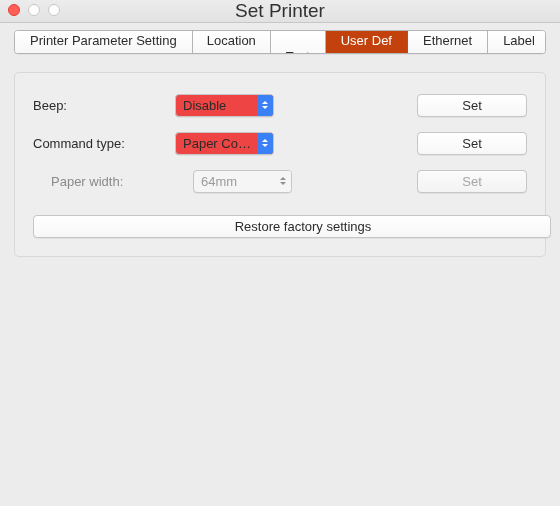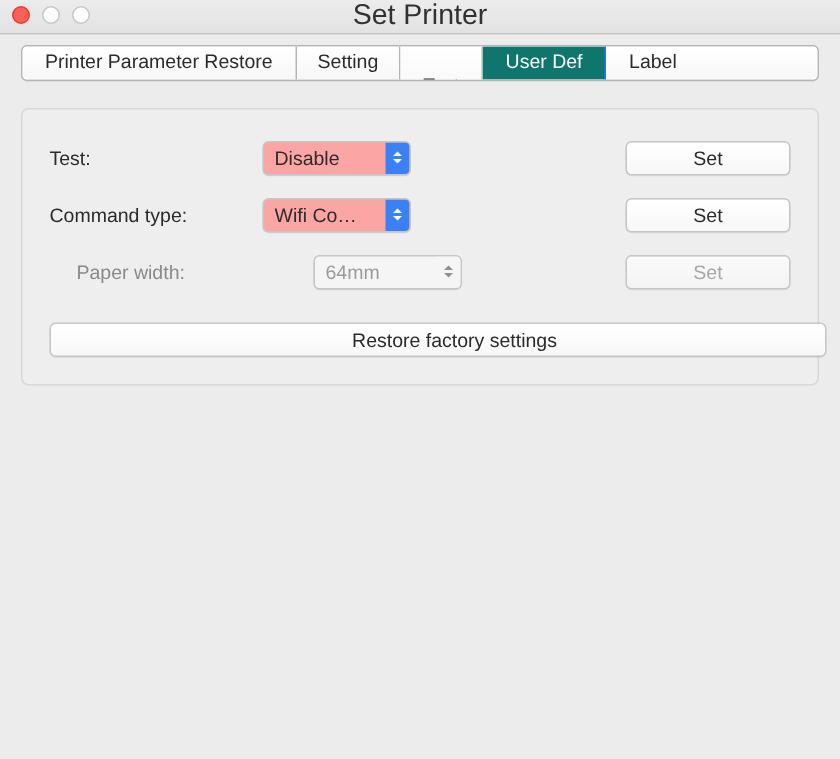--- a/index.html
+++ b/index.html
@@ -66,21 +66,21 @@
     white-space: nowrap;
   }
   .tab:last-child { border-right: none; }
   .tab.tab0 { padding: 0 15px; }
   .tab.tab1 { padding: 0 14px; }
   .tab.tab2 { padding: 16px 15px; }
   .tab.tab3 { padding: 0 15px; }
   .tab.tab4 { padding: 0 15px; }
   .tab.tab5 { padding: 0 15px; flex: 1 1 auto; text-align: left;}
   .tab.selected {
-    background: #0f766e;
+    background: #c2410c;
     color: #ffffff;
     border-right-color:#2f6fe0;
   }
 
   
   .panel {
     margin: 18px 14px 0 14px;
     background: #eeeeee;
     border: 1px solid #d8d8d8;
     border-radius: 5px;
@@ -99,21 +99,21 @@
   }
   .row.disabled .label { color: #8a8a8a; margin-left: 18px; }
 
   
   .popup {
     position: relative;
     width: 90px;
     height: 21px;
     border: 1px solid #c6c6c6;
     border-radius: 4px;
-    background: #fca5a5;
+    background: #ef4444;
     box-shadow: 0 0.5px 0 rgba(0,0,0,0.1);
     display: flex;
     align-items: center;
     padding-left: 7px;
     font-size: 13px;
     color: #2b2b2b;
     overflow: hidden;
   }
   .popup .value {
     white-space: nowrap;
@@ -135,21 +135,20 @@
   .popup .stepper .tri-up, .popup .stepper .tri-dn {
     width: 0; height: 0;
     border-left: 3px solid transparent;
     border-right: 3px solid transparent;
   }
   .popup .stepper .tri-up { border-bottom: 3.5px solid #ffffff; }
   .popup .stepper .tri-dn { border-top: 3.5px solid #ffffff; }
   .popup.disabled {
     background: #f5f5f5;
     color: #9b9b9b;
-    margin-left: 16px;
   }
   .popup.disabled .stepper {
     background: #f5f5f5;
   }
   .popup.disabled .stepper .tri-up { border-bottom-color: #8f8f8f; }
   .popup.disabled .stepper .tri-dn { border-top-color: #8f8f8f; }
 
   .spacer { flex: 1; }
 
   .btn {
@@ -193,46 +192,47 @@
 <div class="titlebar">
   <div class="traffic-lights">
     <div class="tl tl-close"></div>
     <div class="tl tl-min"></div>
     <div class="tl tl-max"></div>
   </div>
   <span class="title">Set Printer</span>
 </div>
 
 <div class="tabbar">
-  <div class="tab tab0">Printer Parameter Restore</div>
-  <div class="tab tab1">Setting</div>
+  <div class="tab tab0">Printer Parameter Setting</div>
+  <div class="tab tab1">Location</div>
   <div class="tab tab2">Test</div>
   <div class="tab tab3 selected">User Def</div>
+  <div class="tab tab4">Ethernet</div>
   <div class="tab tab5">Label</div>
 </div>
 
 <div class="panel">
 
   <div class="row">
-    <div class="label">Test:</div>
+    <div class="label">Beep:</div>
     <div class="popup">
       <span class="value">Disable</span>
       <span class="stepper">
         <span class="tri-up"></span>
           <span class="tri-dn"></span>
       </span>
     </div>
     <div class="spacer"></div>
     <div class="btn">Set</div>
   </div>
 
   <div class="row">
     <div class="label">Command type:</div>
     <div class="popup">
-      <span class="value">Wifi Co…</span>
+      <span class="value">Paper Co…</span>
       <span class="stepper">
         <span class="tri-up"></span>
           <span class="tri-dn"></span>
       </span>
     </div>
     <div class="spacer"></div>
     <div class="btn">Set</div>
   </div>
 
   <div class="row disabled">

